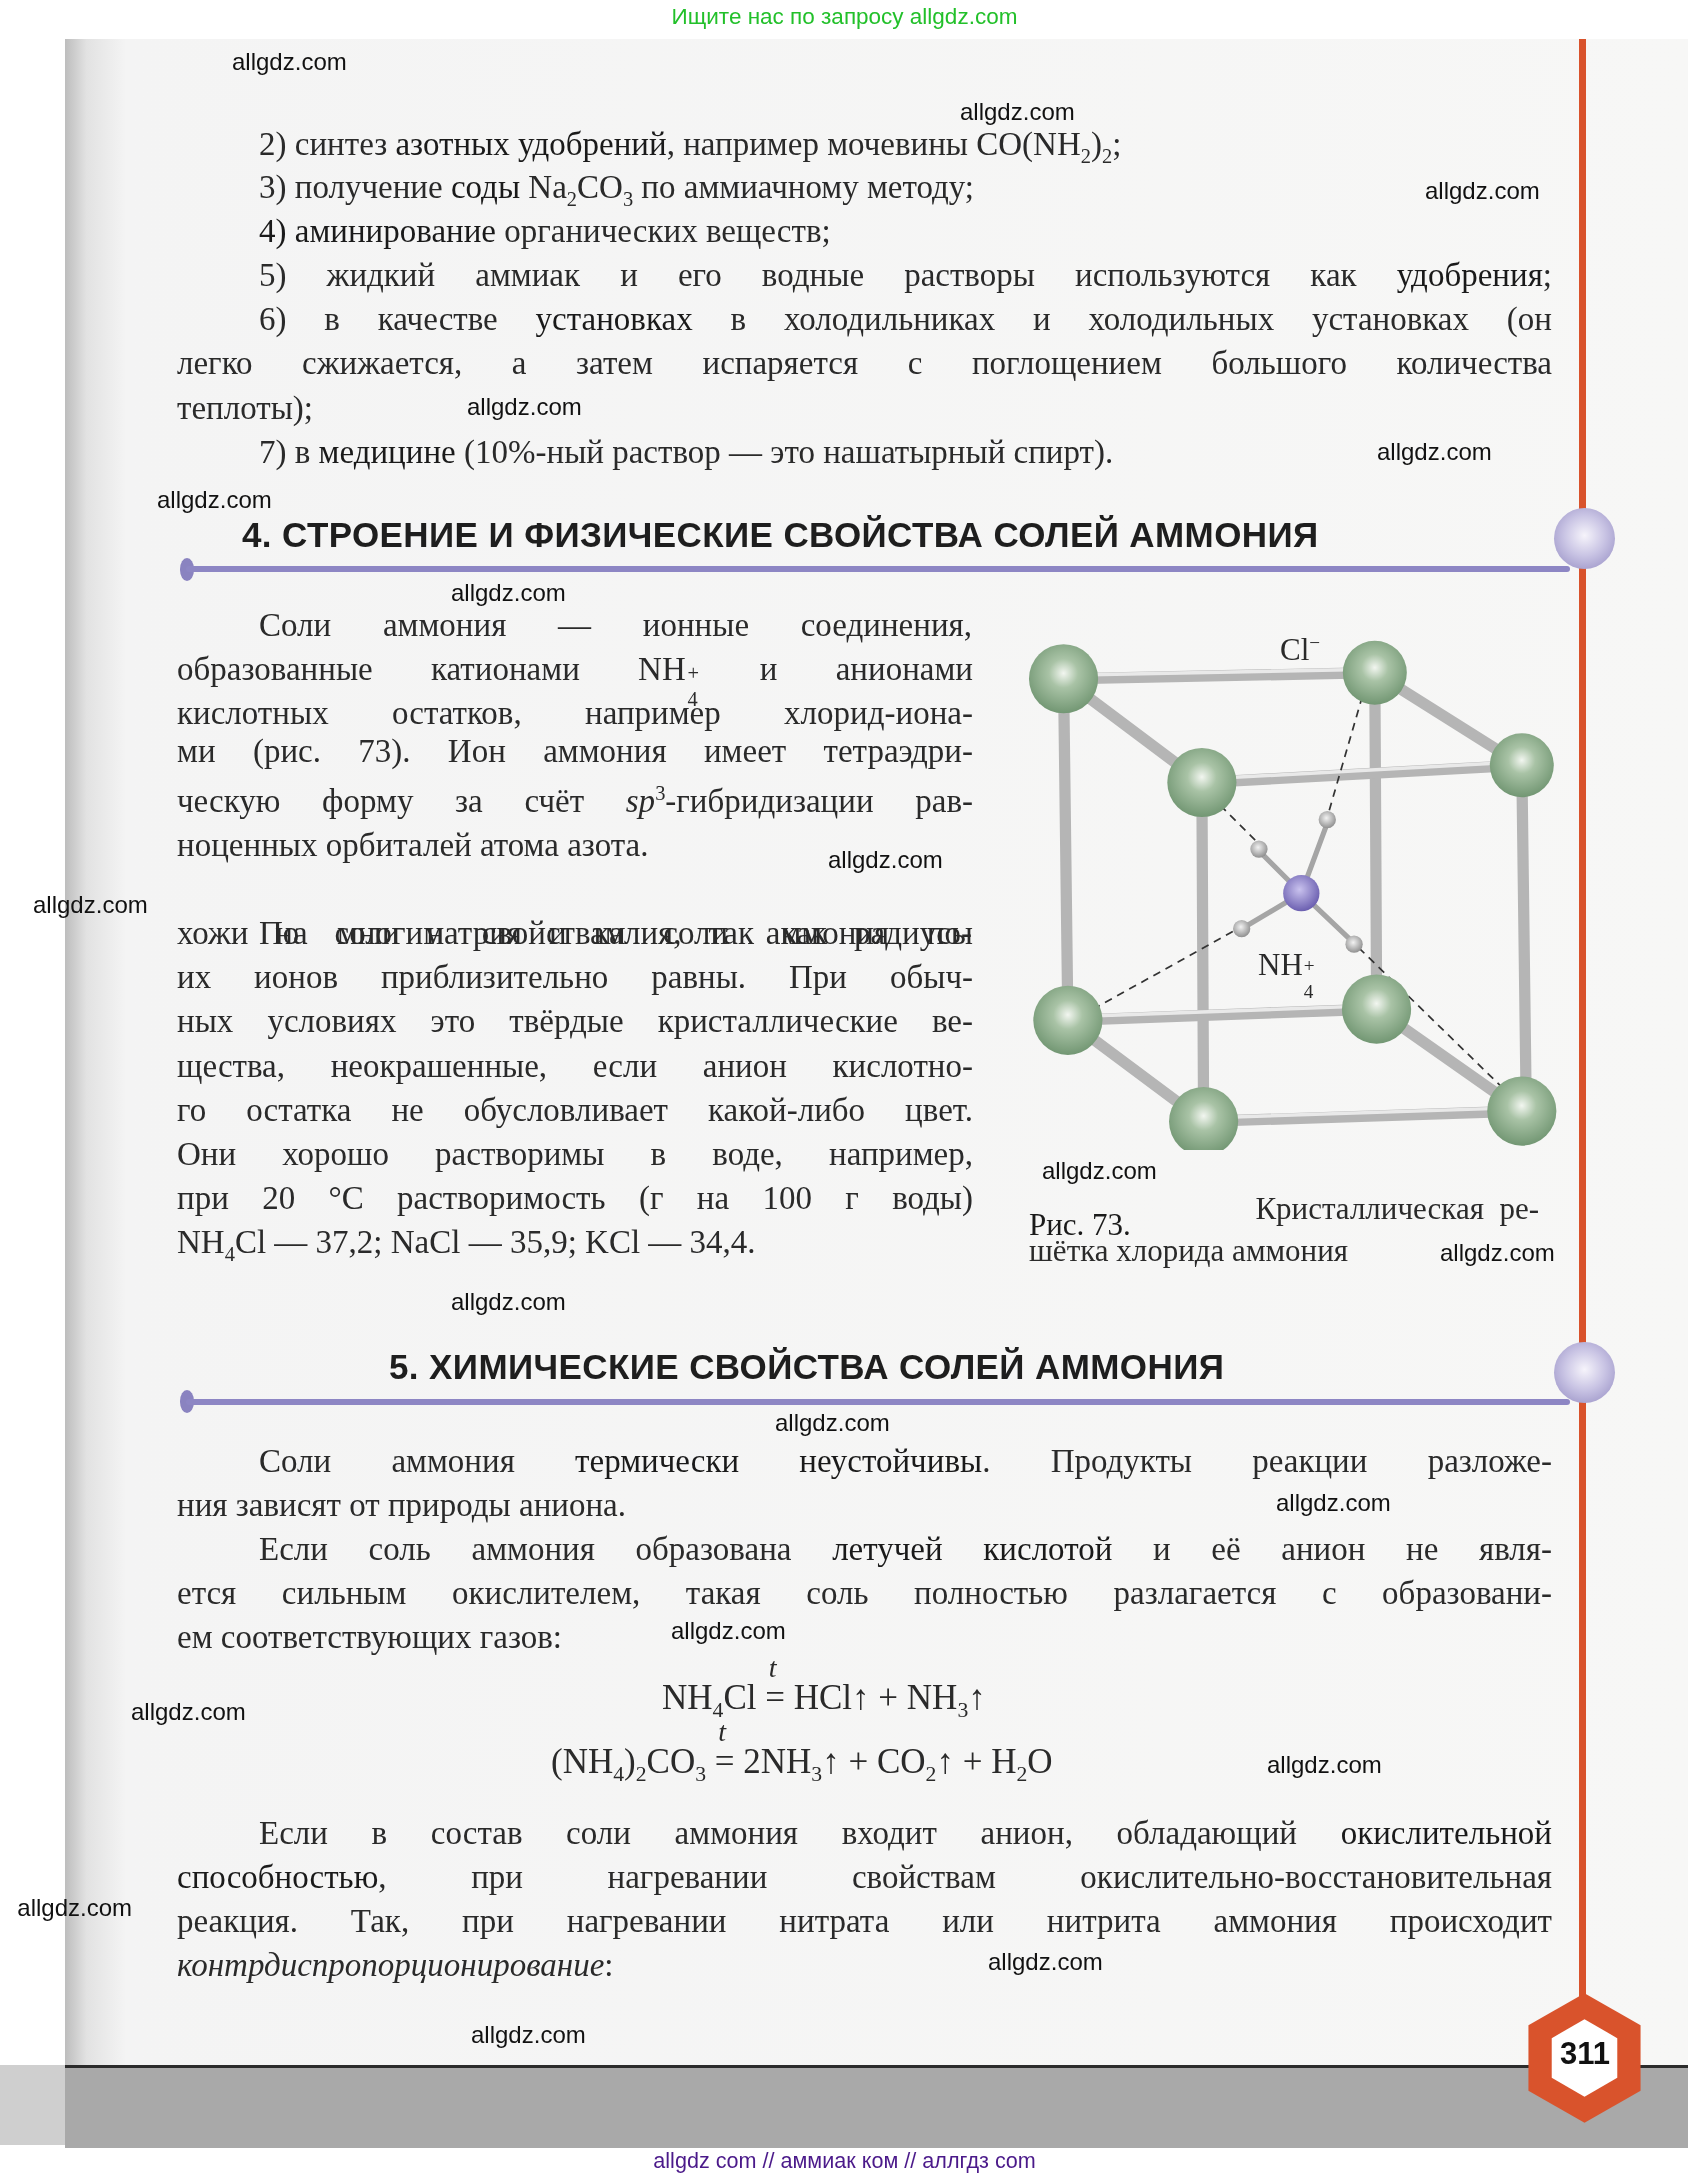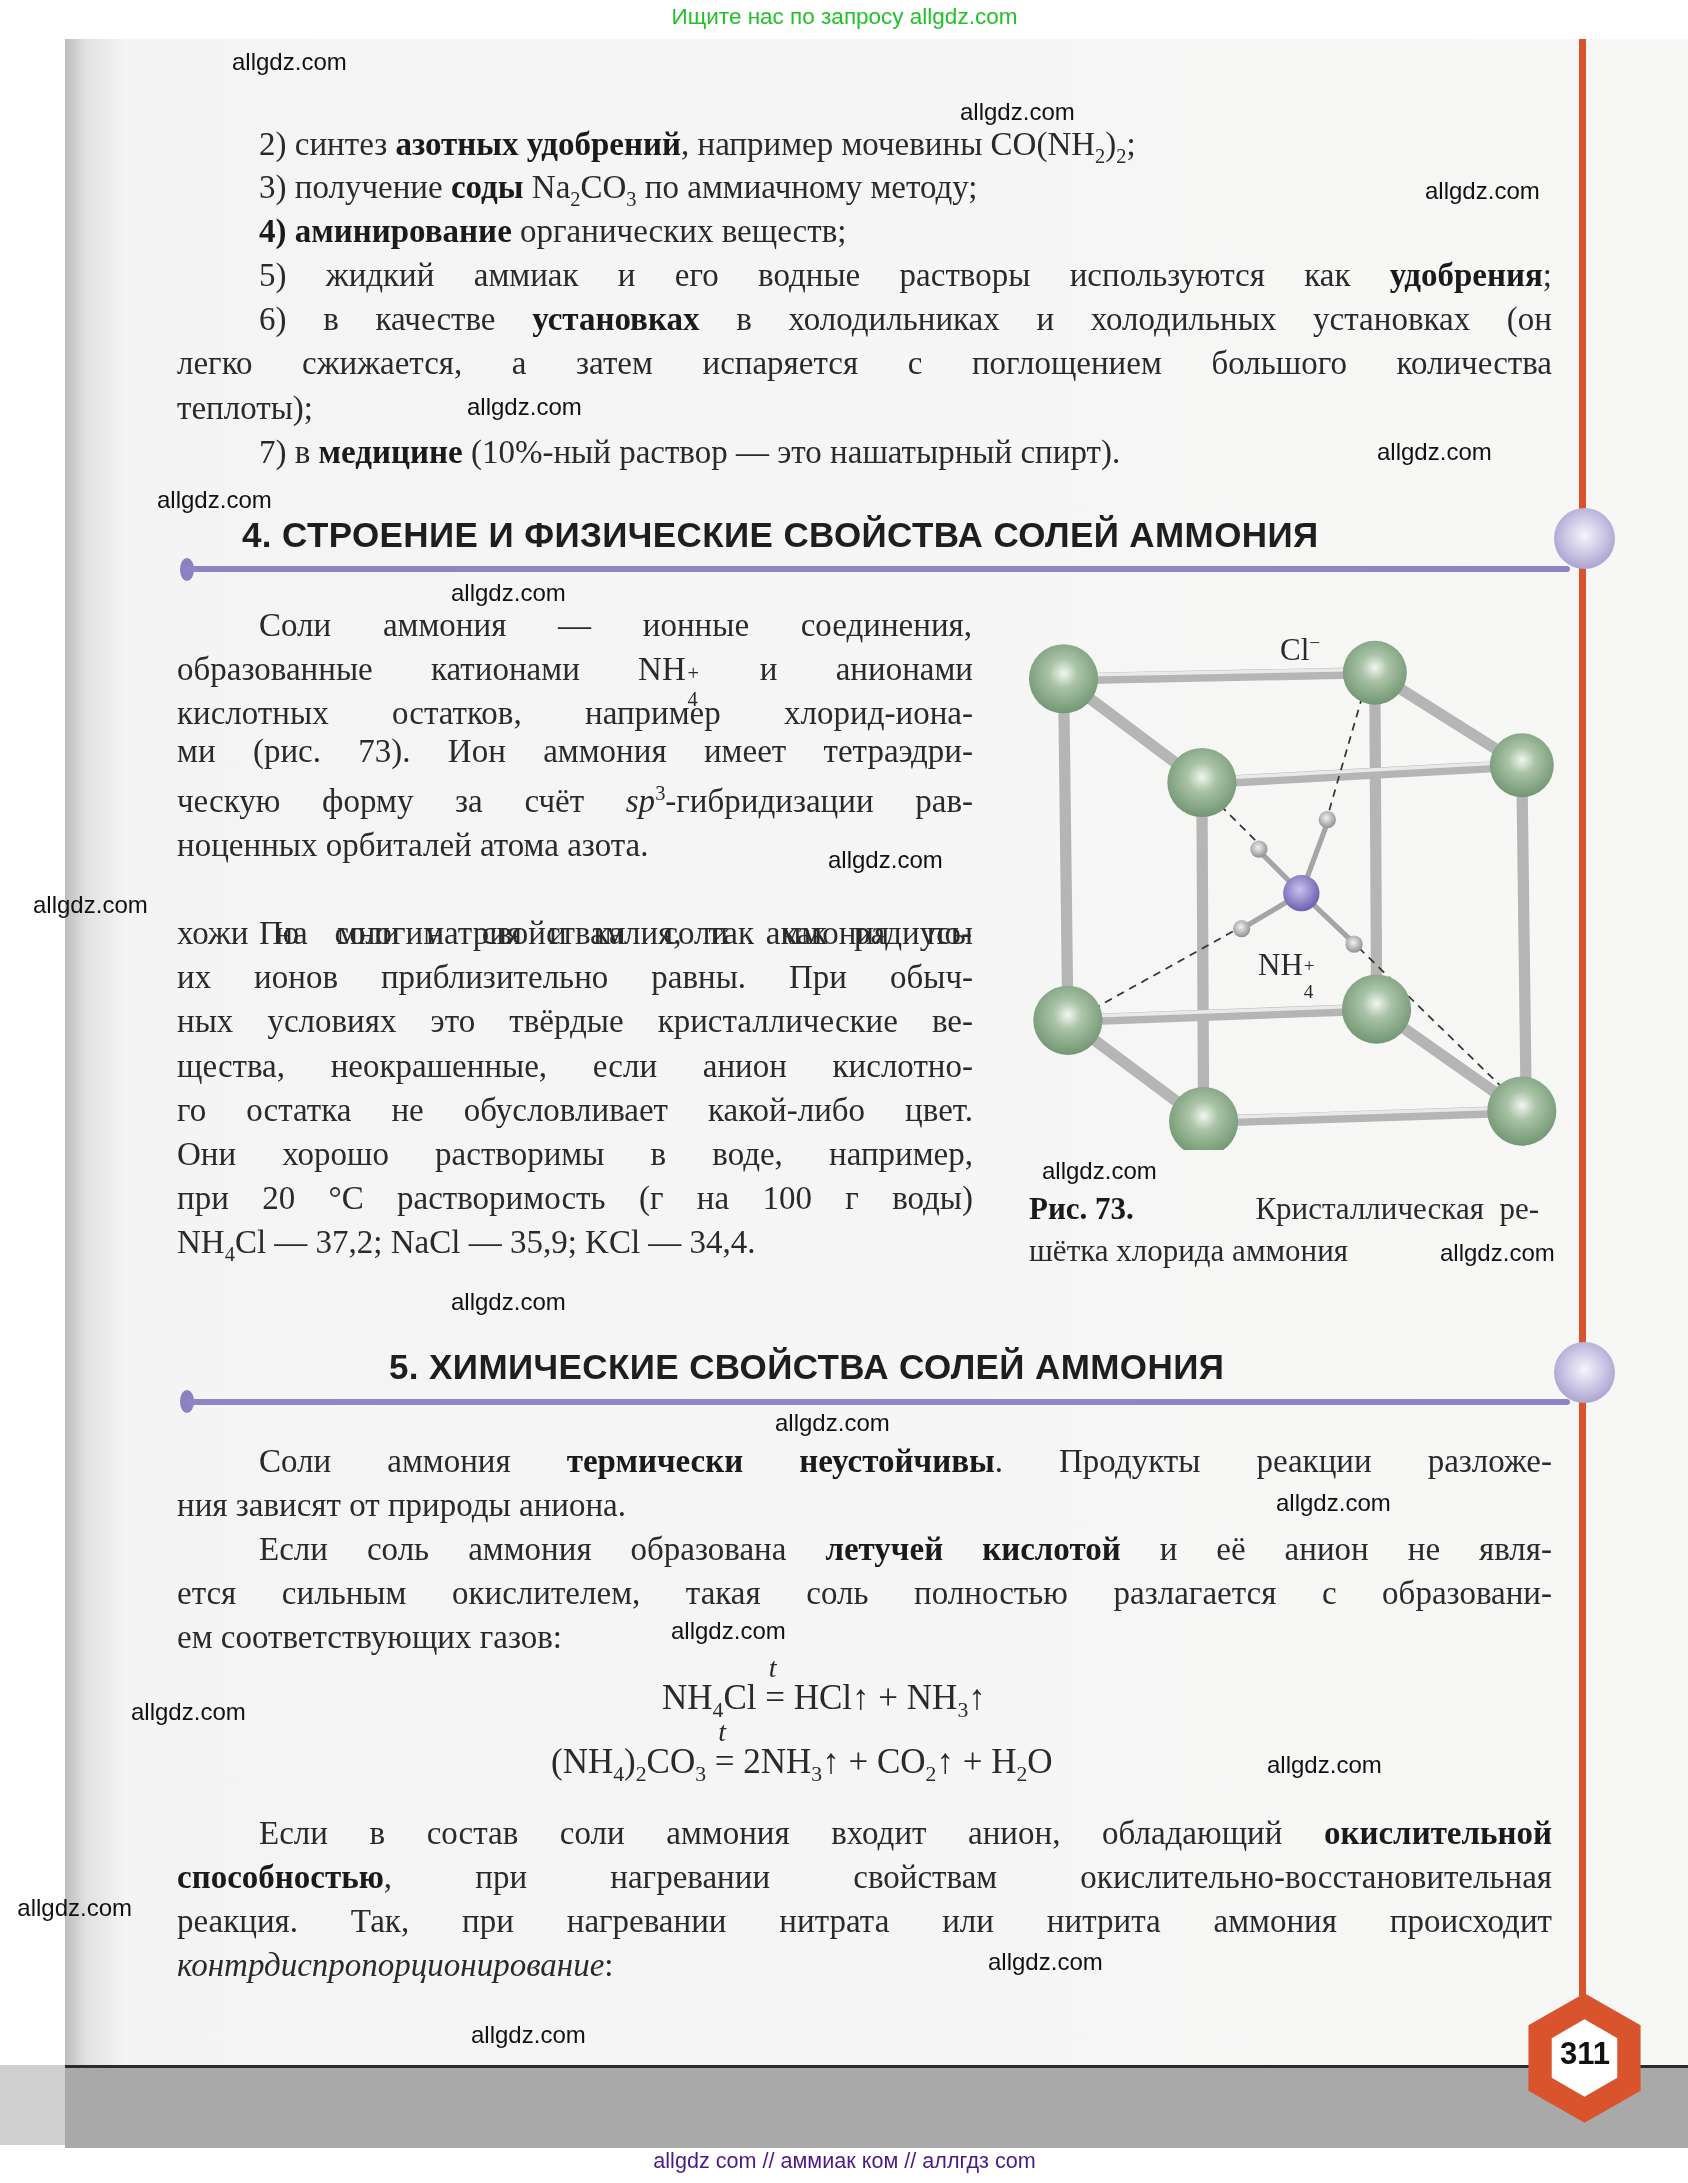--- a/index.html
+++ b/index.html
@@ -8,21 +8,21 @@
   .page { position:absolute; left:65px; top:39px; width:1624px; height:2026px; background:linear-gradient(90deg,#bdbdbd 0px,#e2e2e2 21.6px,#f4f4f4 61px,#f7f7f6 100%); }
   .band { position:absolute; left:65px; top:2065px; width:1624px; height:80px; background:#a9a9a9; border-top:3.5px solid #2b2b2b; }
   .band-left { position:absolute; left:0; top:2065px; width:65px; height:80px; background:#cfcfcf; }
   .footer { position:absolute; top:2148px; left:0; width:1689px; text-align:center; font-family:"Liberation Sans", sans-serif; font-size:21.6px; color:#4b1a8a; }
   .redline { position:absolute; left:1579px; top:39px; width:7px; height:1980px; background:#d9532c; }
   .ln { position:absolute; left:177px; width:1375px; font-size:33px; line-height:42px; white-space:nowrap; text-align:justify; text-align-last:justify; }
   .ln.ind { left:259px; width:1293px; }
   .ln.last { text-align-last:left; }
   .col { width:796px; }
   .ln.ind.col { width:713px; }
-  b { font-weight:bold; color:#1a1a1a; }
+  b { font-weight:normal; color:#1a1a1a;margin-top:16px; }
   i { font-style:italic; }
   sub, sup { font-size:0.62em; line-height:0; }
   .h { position:absolute; font-family:"Liberation Sans", sans-serif; font-weight:bold; font-size:35px; letter-spacing:0.4px; color:#1e1e1e; }
   .rule { position:absolute; height:6px; background:#8d86c4; border-radius:3.5px; }
   .rule-dot { position:absolute; width:14px; height:22.5px; border-radius:50%; background:#8a83c0; }
   .ball { position:absolute; width:61px; height:61px; border-radius:50%; background:radial-gradient(circle at 50% 45%, #f6f4fb 0%, #c9c4e4 45%, #8f87bf 100%); }
   .wm { position:absolute; font-family:"Liberation Sans", sans-serif; font-size:24px; color:#111; }
   .eq { position:absolute; font-size:35px; white-space:nowrap; }
   .eqsign { position:relative; display:inline-block; }
   .eqsign .t { position:absolute; top:-26px; left:3.5px; font-style:italic; font-size:28px; }

